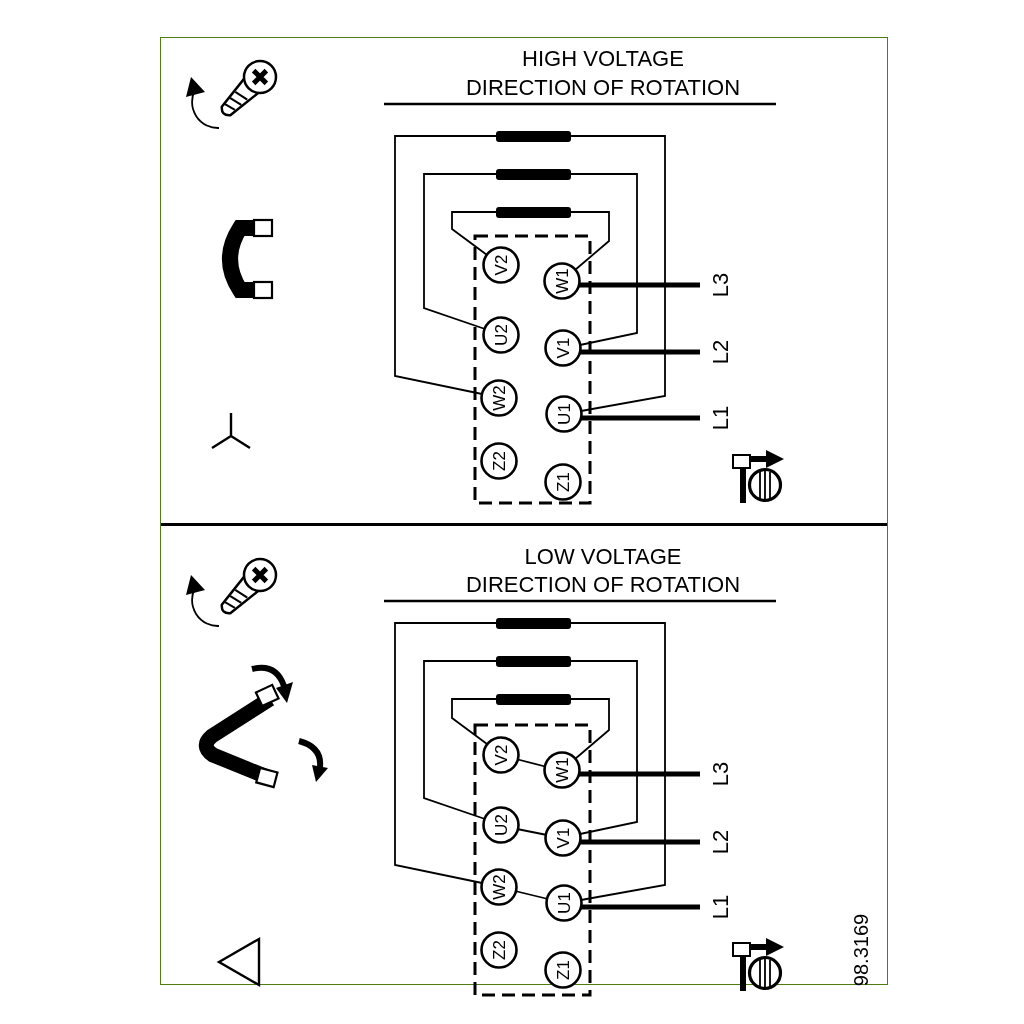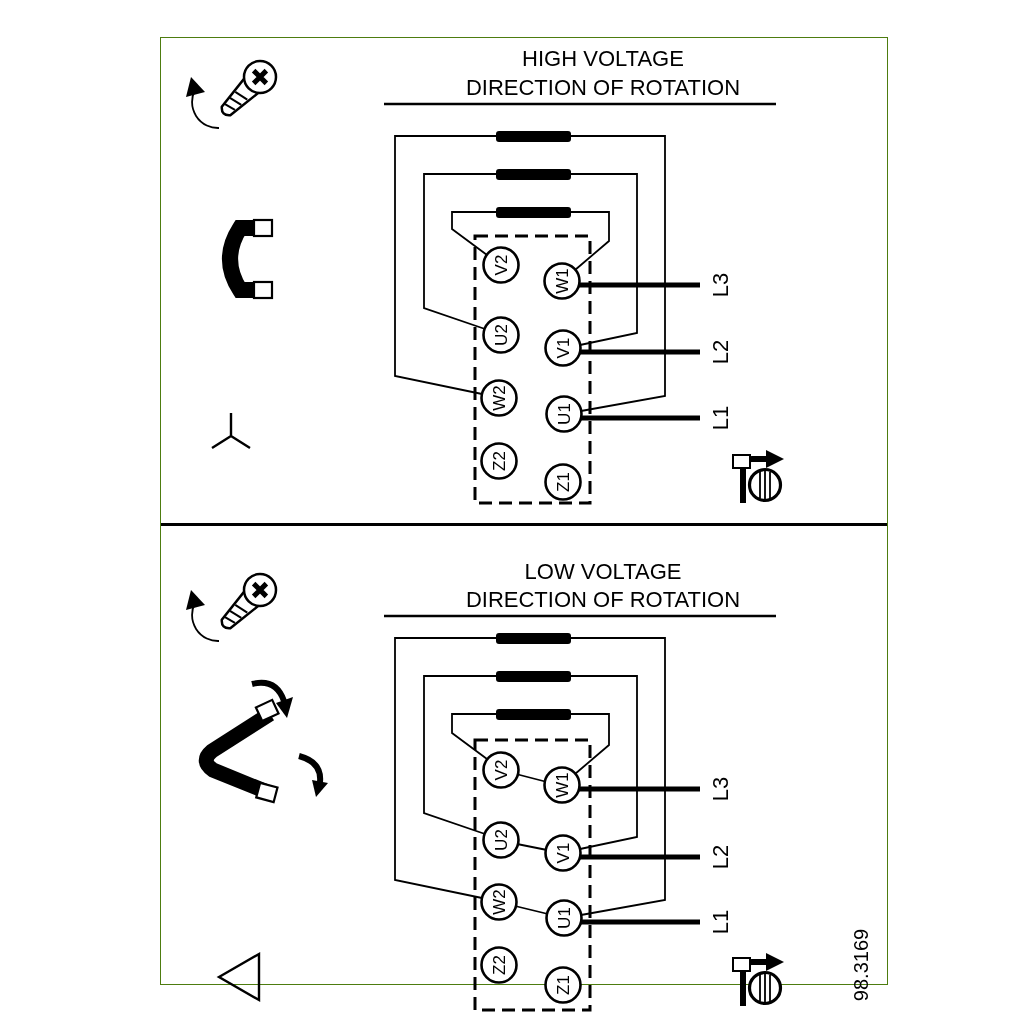--- a/index.html
+++ b/index.html
@@ -1,21 +1,21 @@
 <!DOCTYPE html>
 <html><head>
 <meta charset="utf-8">
 <style>
   html,body{margin:0;padding:0;background:#fff;}
   body{width:1024px;height:1024px;position:relative;font-family:"Liberation Sans","DejaVu Sans",sans-serif;}
   .page{position:absolute;inset:0;background:#fff;}
   .frame{position:absolute;left:148px;top:37px;width:728px;height:948px;border:1px solid #4d7c0f;box-sizing:border-box;background:#fff;margin-left:12px;}
   .panel{position:absolute;left:0;width:100%;box-sizing:border-box;}
   .panel.high{top:0;height:488px;border-bottom:3px solid #000;}
-  .panel.low{top:512px;height:469px;}
+  .panel.low{top:497px;height:469px;}
   .panel svg{display:block;width:100%;height:100%;}
   text{fill:#000;font-family:"Liberation Sans","DejaVu Sans",sans-serif;}
   .title{font-size:22px;}
   .tlabel{font-size:17px;}
   .llabel{font-size:22px;}
   .fig{font-size:20px;}
   .wire{fill:none;stroke:#000;stroke-width:1.8;}
   .thick{stroke:#000;stroke-width:5;}
   .circ{fill:#fff;stroke:#000;stroke-width:2.6;}
   .dashrect{fill:none;stroke:#000;stroke-width:3;stroke-dasharray:13 7;}

